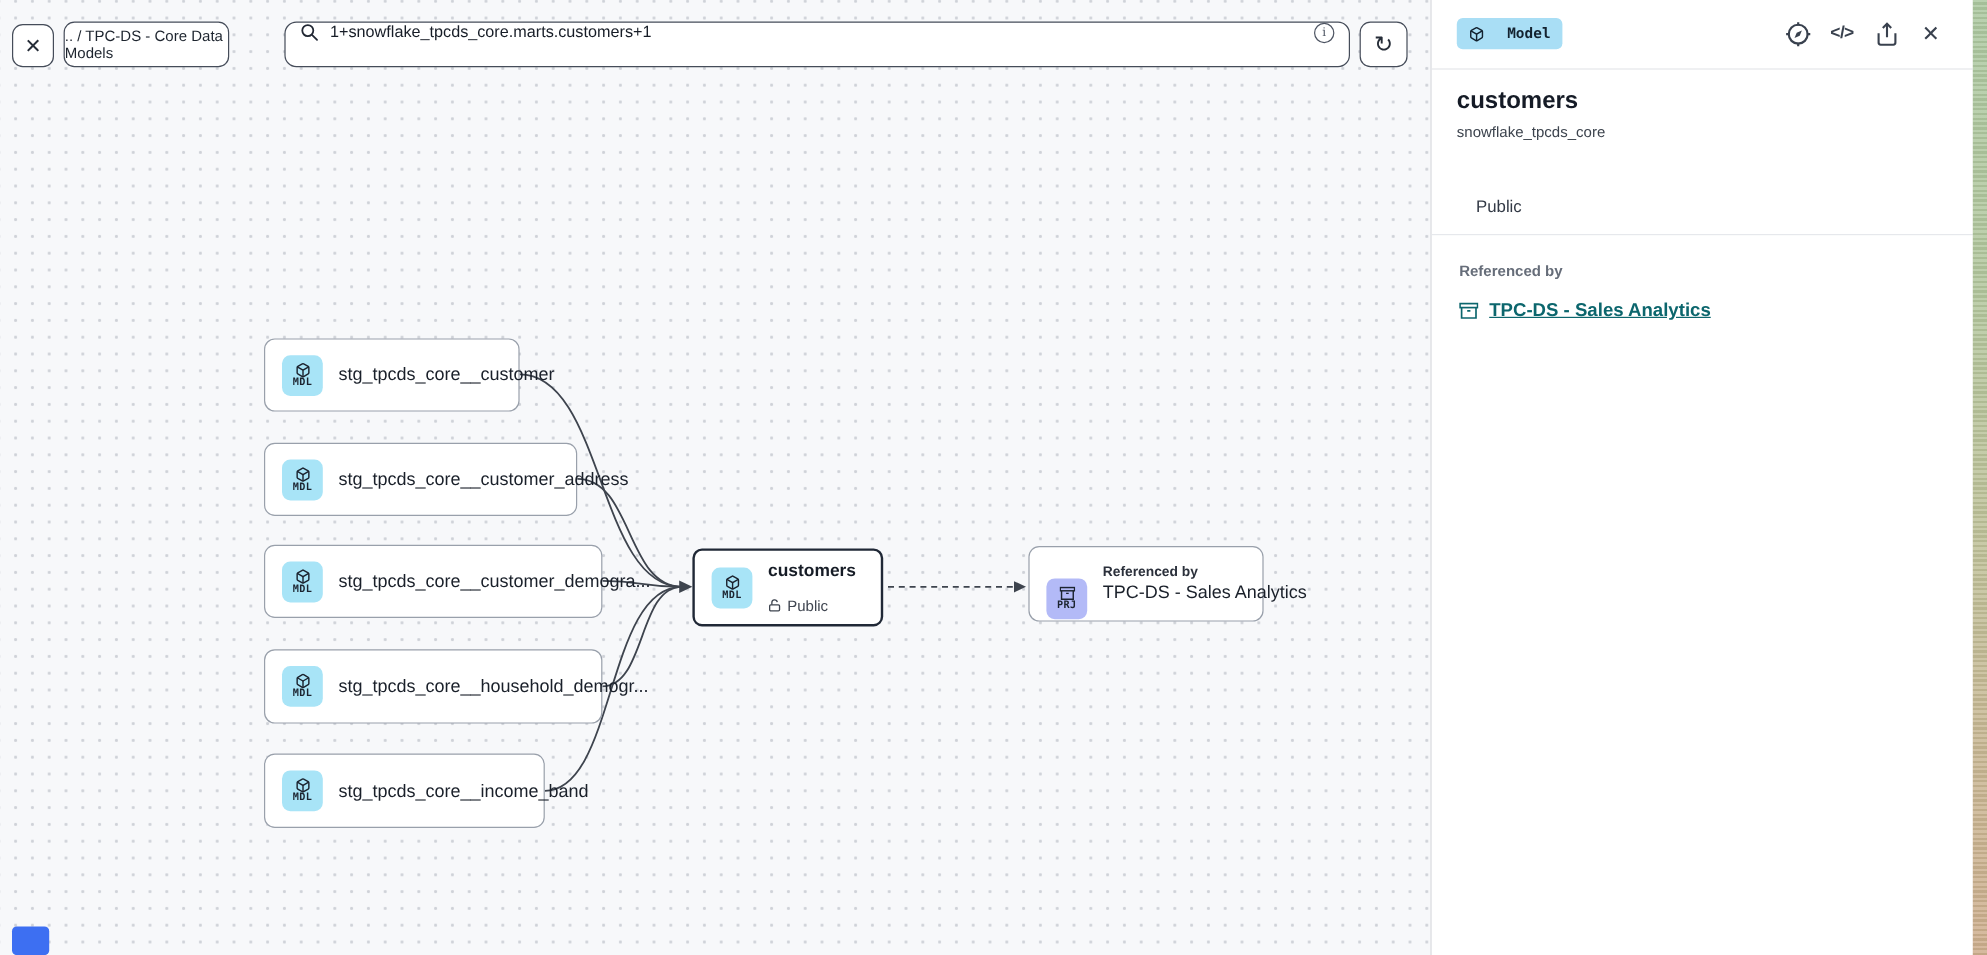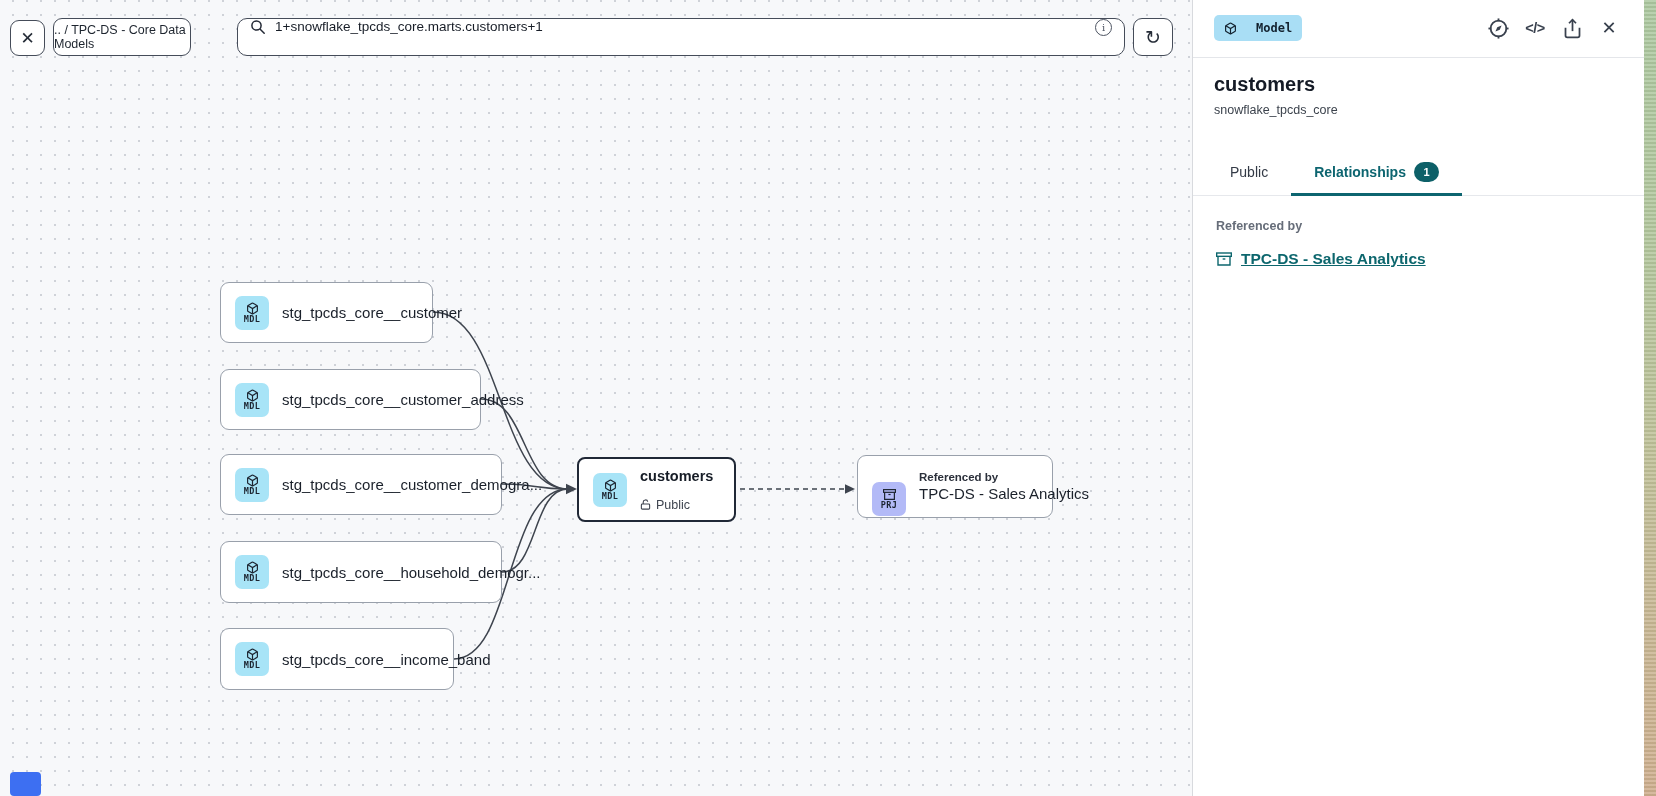--- a/index.html
+++ b/index.html
@@ -264,24 +264,20 @@
     </div>
   </div>
 
   <div class="panel-title">customers</div>
   <div class="panel-sub">snowflake_tpcds_core</div>
 
   <div class="tabbar">
     <div class="tab">
       <span>Public</span>
     </div>
-    <div class="tab active">
-      <span>Relationships</span>
-      <span class="count-pill">1</span>
-    </div>
   </div>
 
   <div class="sec-label">Referenced by</div>
   <div class="ref-link-row">
     <svg width="16" height="16" viewBox="0 0 24 24" fill="none" stroke="#0c666d" stroke-width="2.1">
         <polyline points="21 8 21 21 3 21 3 8"></polyline>
         <rect x="1" y="3" width="22" height="5"></rect>
         <line x1="10" y1="12" x2="14" y2="12"></line>
       </svg>
     <a class="ref-link">TPC-DS - Sales Analytics</a>

